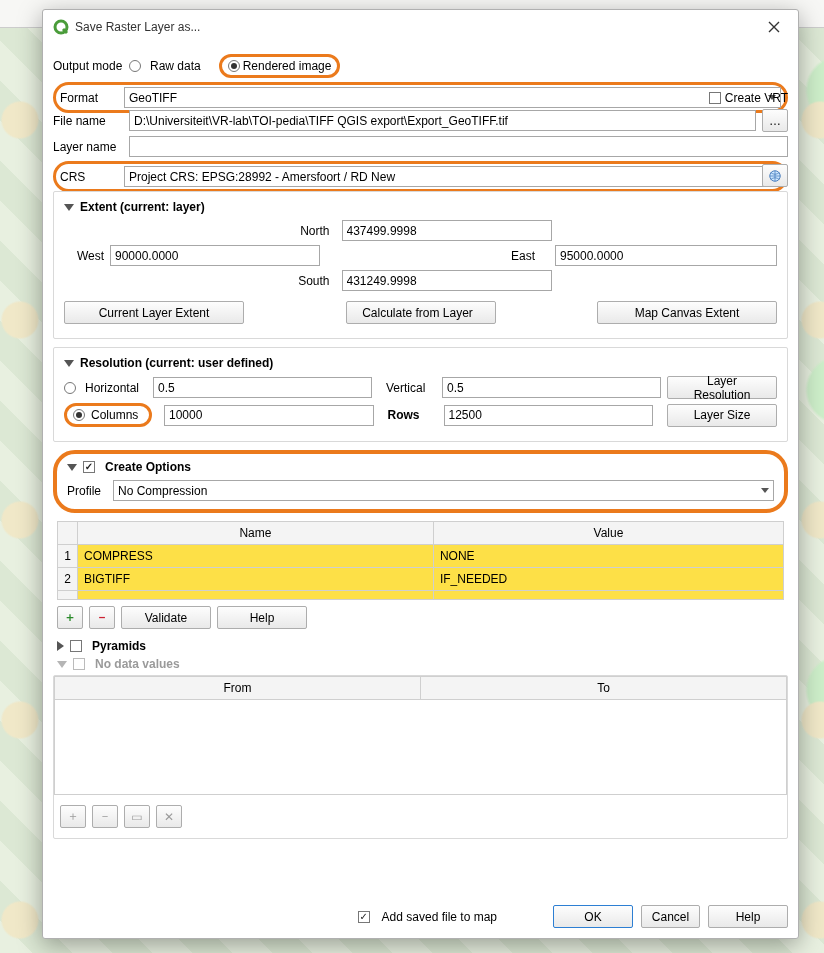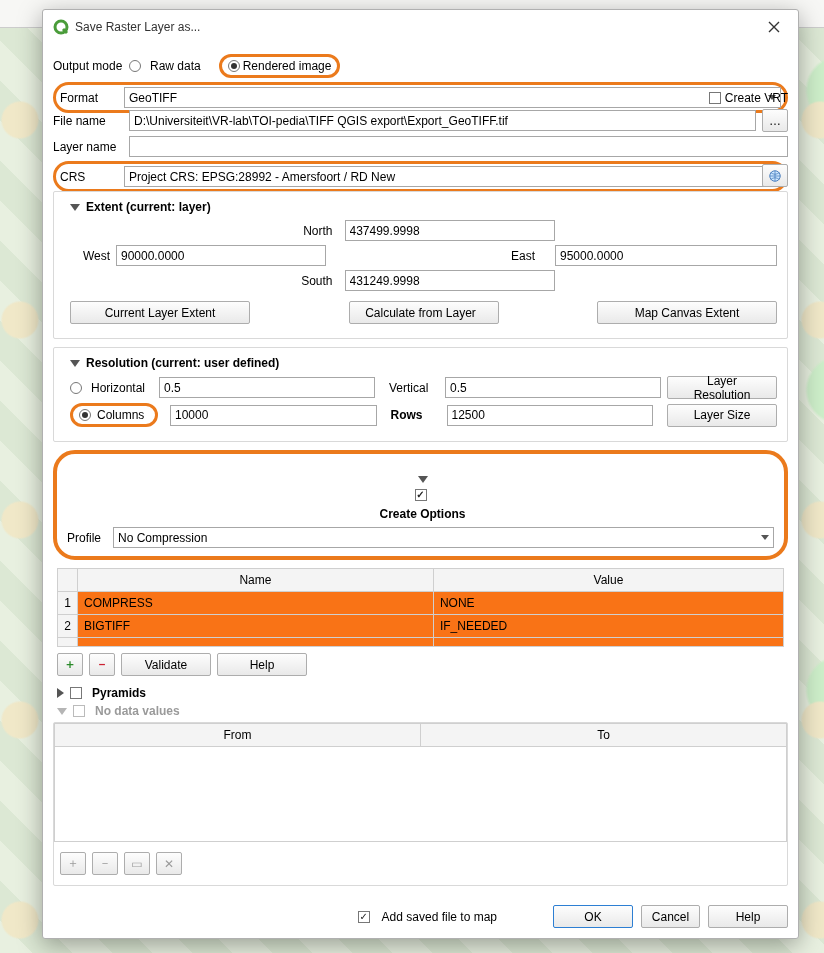--- a/index.html
+++ b/index.html
@@ -31,28 +31,28 @@
   .combo { display:flex; align-items:center; justify-content:space-between; cursor:pointer; }
   .combo .chev { border-left:4px solid transparent; border-right:4px solid transparent; border-top:5px solid #555; }
   .btn {
     border:1px solid #adadad; background:linear-gradient(#fdfdfd,#e9e9e9);
     padding:2px 10px; height:23px; border-radius:2px; cursor:pointer; display:inline-flex; align-items:center; justify-content:center;
   }
   .btn.primary { border-color:#2d7fd3; }
   .icon-btn { width:26px; height:23px; padding:0; }
   .check { width:12px; height:12px; border:1px solid #777; display:inline-flex; align-items:center; justify-content:center; background:#fff; margin-right:4px; vertical-align:middle; }
   .check.on::after { content:"✓"; font-size:10px; line-height:10px; color:#222; }
-  .group { border:1px solid #d9d9d9; border-radius:2px; margin:4px 0 8px 0; padding:8px 10px 10px 16px; }
+  .group { border:1px solid #d9d9d9; border-radius:2px; margin:4px 0 8px 0; padding:8px 10px 10px 10px; }
   .group-hdr { display:flex; align-items:center; font-weight:bold; gap:6px; margin-bottom:6px; }
   .tri { width:0; height:0; border-left:5px solid transparent; border-right:5px solid transparent; border-top:7px solid #555; }
   .tri.right { border-top:5px solid transparent; border-bottom:5px solid transparent; border-left:7px solid #555; border-right:none; }
   .hi { border:3px solid #eb7a1c; border-radius:16px; padding:2px 6px; display:inline-flex; align-items:center; }
   .hi-row { border:3px solid #eb7a1c; border-radius:16px; padding:2px 4px; display:flex; align-items:center; gap:6px; }
   table.opts { width:100%; border-collapse:collapse; }
-  table.opts th, table.opts td { border:1px solid #cfcfcf; padding:4px 6px; text-align:left; background:#f97316; }
+  table.opts th, table.opts td { border:1px solid #cfcfcf; padding:4px 6px; text-align:left; background:#fde047; }
   table.opts th { background:#f4f4f4; font-weight:normal; text-align:center; }
   table.opts td.rownum { width:20px; text-align:center; background:#f4f4f4; }
   .footer { display:flex; align-items:center; gap:8px; padding:10px; border-top:0; }
   .disabled { color:#9a9a9a; }
   .disabled .tri { border-top-color:#b5b5b5; }
   .small-icon { display:inline-flex; width:16px; height:16px; align-items:center; justify-content:center; }
 </style>
 </head>
 <body>
 <div class="map-bg"></div>
@@ -183,21 +183,21 @@
           <span style="width:52px; margin-left:3px;">Columns</span>
         </span>
         <input class="text" style="flex: 1 1 0%; margin-left: 6px;" value="10000">
         <span style="width:50px; margin-left:8px;font-weight:bold;">Rows</span>
         <input class="text" style="flex: 1 1 0%;" value="12500">
         <button class="btn" style="width:110px; margin-left:8px;">Layer Size</button>
       </div>
     </div>
 
     <div style="border:4px solid #eb7a1c; border-radius:22px; padding:4px 6px 8px 6px; margin:4px 0 8px 0;">
-      <div class="group-hdr" style="margin:18px 0 6px 4px;flex-direction:column;">
+      <div class="group-hdr" style="margin:2px 0 6px 4px;">
         <span class="tri"></span>
         <span class="check on"></span>
         <span>Create Options</span>
       </div>
       <div class="row" style="margin:0 4px;">
         <span style="width:40px">Profile</span>
         <div class="combo" style="flex:1">
           <span>No Compression</span>
           <span class="chev"></span>
         </div>

